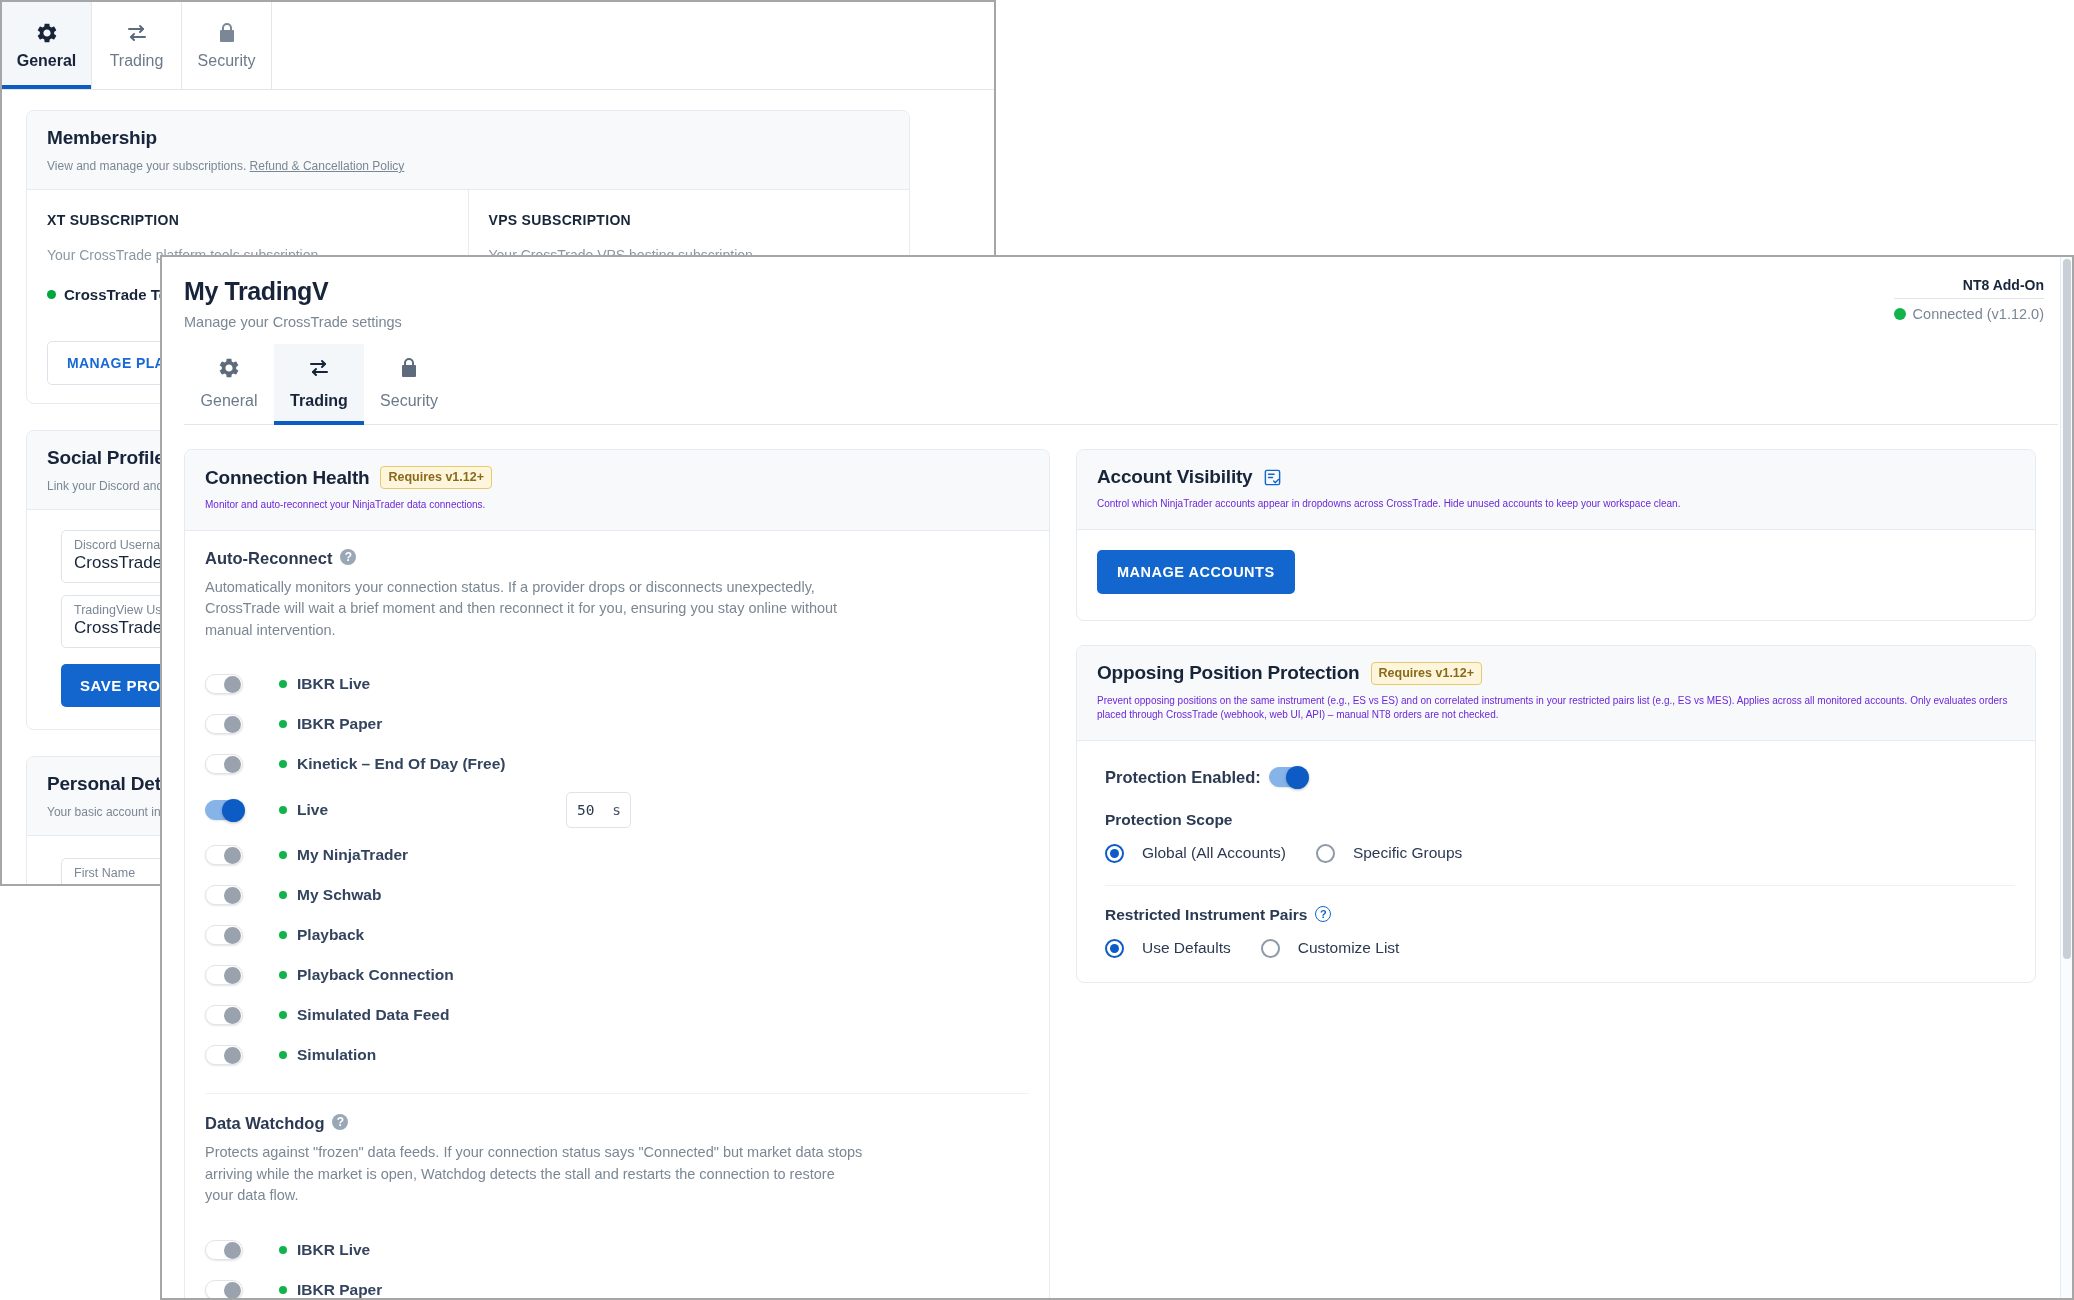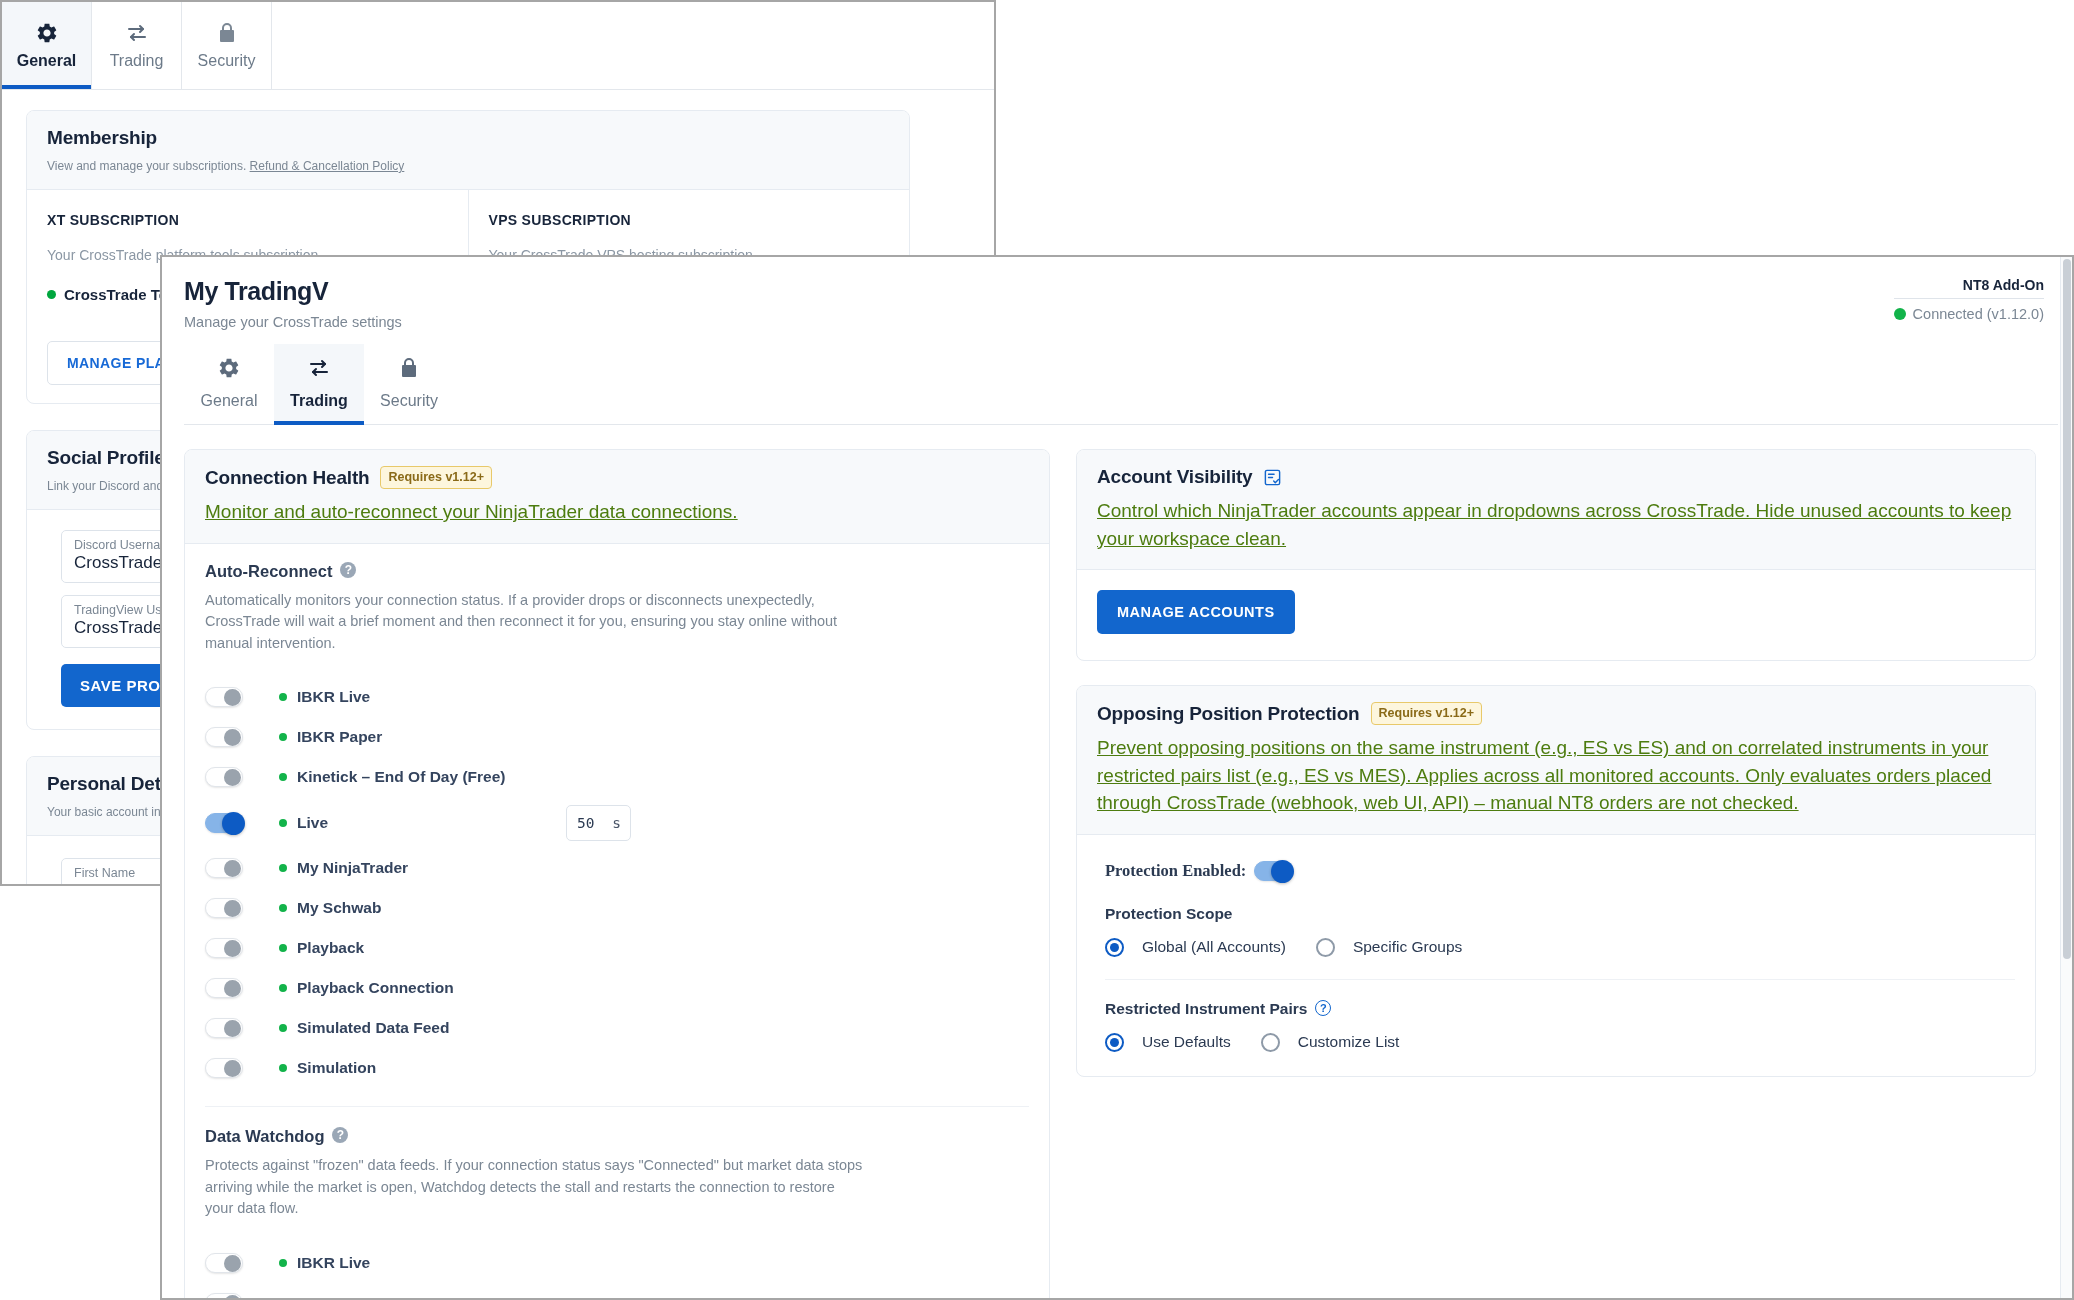--- a/index.html
+++ b/index.html
@@ -168,21 +168,21 @@
     background: #f7f9fb; border-bottom: 1px solid #e6ebf1;
     padding: 16px 20px 17px 20px;
   }
   .panel-title-row { display: flex; align-items: center; gap: 11px; }
   .panel-title { font-size: 19px; font-weight: 700; color: #17243a; letter-spacing: -0.2px; }
   .badge {
     border: 1px solid #e8c96a; background: #fdf6dd; color: #8a6a18;
     font-size: 12.5px; font-weight: 700; border-radius: 4px;
     padding: 3px 7px 4px 7px; white-space: nowrap;
   }
-  .panel-desc { margin-top: 9px; font-size: 19px; color: #4d7c0f; line-height: 1.45; text-decoration: underline; }
+  .panel-desc { margin-top: 9px; font-size: 10px; color: #6d28d9; line-height: 1.45; }
   .panel-body { padding: 18px 20px 22px 20px; }
 
   .sect-title-row { display: flex; align-items: flex-start; gap: 8px; }
   .sect-title { font-size: 16.5px; font-weight: 700; color: #2b3a52; }
   .q-icon {
     width: 16px; height: 16px; border-radius: 50%;
     background: #9aa7b6; color: #fff;
     font-size: 12px; font-weight: 700;
     display: inline-flex; align-items: center; justify-content: center;
   }
@@ -238,21 +238,21 @@
   .interval-box .unit { color: #4a5568; }
 
   .divider-soft { height: 1px; background: #eef1f5; margin: 24px 0 20px 0; }
 
   .btn-blue {
     background: #1266cd; color: #fff; border: none; border-radius: 5px;
     font-size: 14.5px; font-weight: 700; letter-spacing: 0.5px;
     padding: 14px 20px; cursor: pointer;
   }
 
-  .prot-row { display: flex; align-items: flex-end; gap: 8px; padding: 4px 0 0 8px; font-family: Liberation Serif, serif; }
+  .prot-row { display: flex; align-items: flex-end; gap: 8px; padding: 4px 0 0 8px; }
   .prot-label { font-size: 16.5px; font-weight: 700; color: #2b3a52; }
 
   .scope-block { padding: 0 0 0 8px; }
   .scope-title { font-size: 15.5px; font-weight: 700; color: #2b3a52; }
   .radio-row { display: flex; align-items: center; gap: 30px; margin-top: 15px; }
   .radio-item { display: flex; align-items: flex-start; gap: 18px; cursor: pointer; }
   .radio {
     width: 19px; height: 19px; border-radius: 50%;
     border: 2px solid #8e9aa8; background: #fff; position: relative; flex: none;
   }

